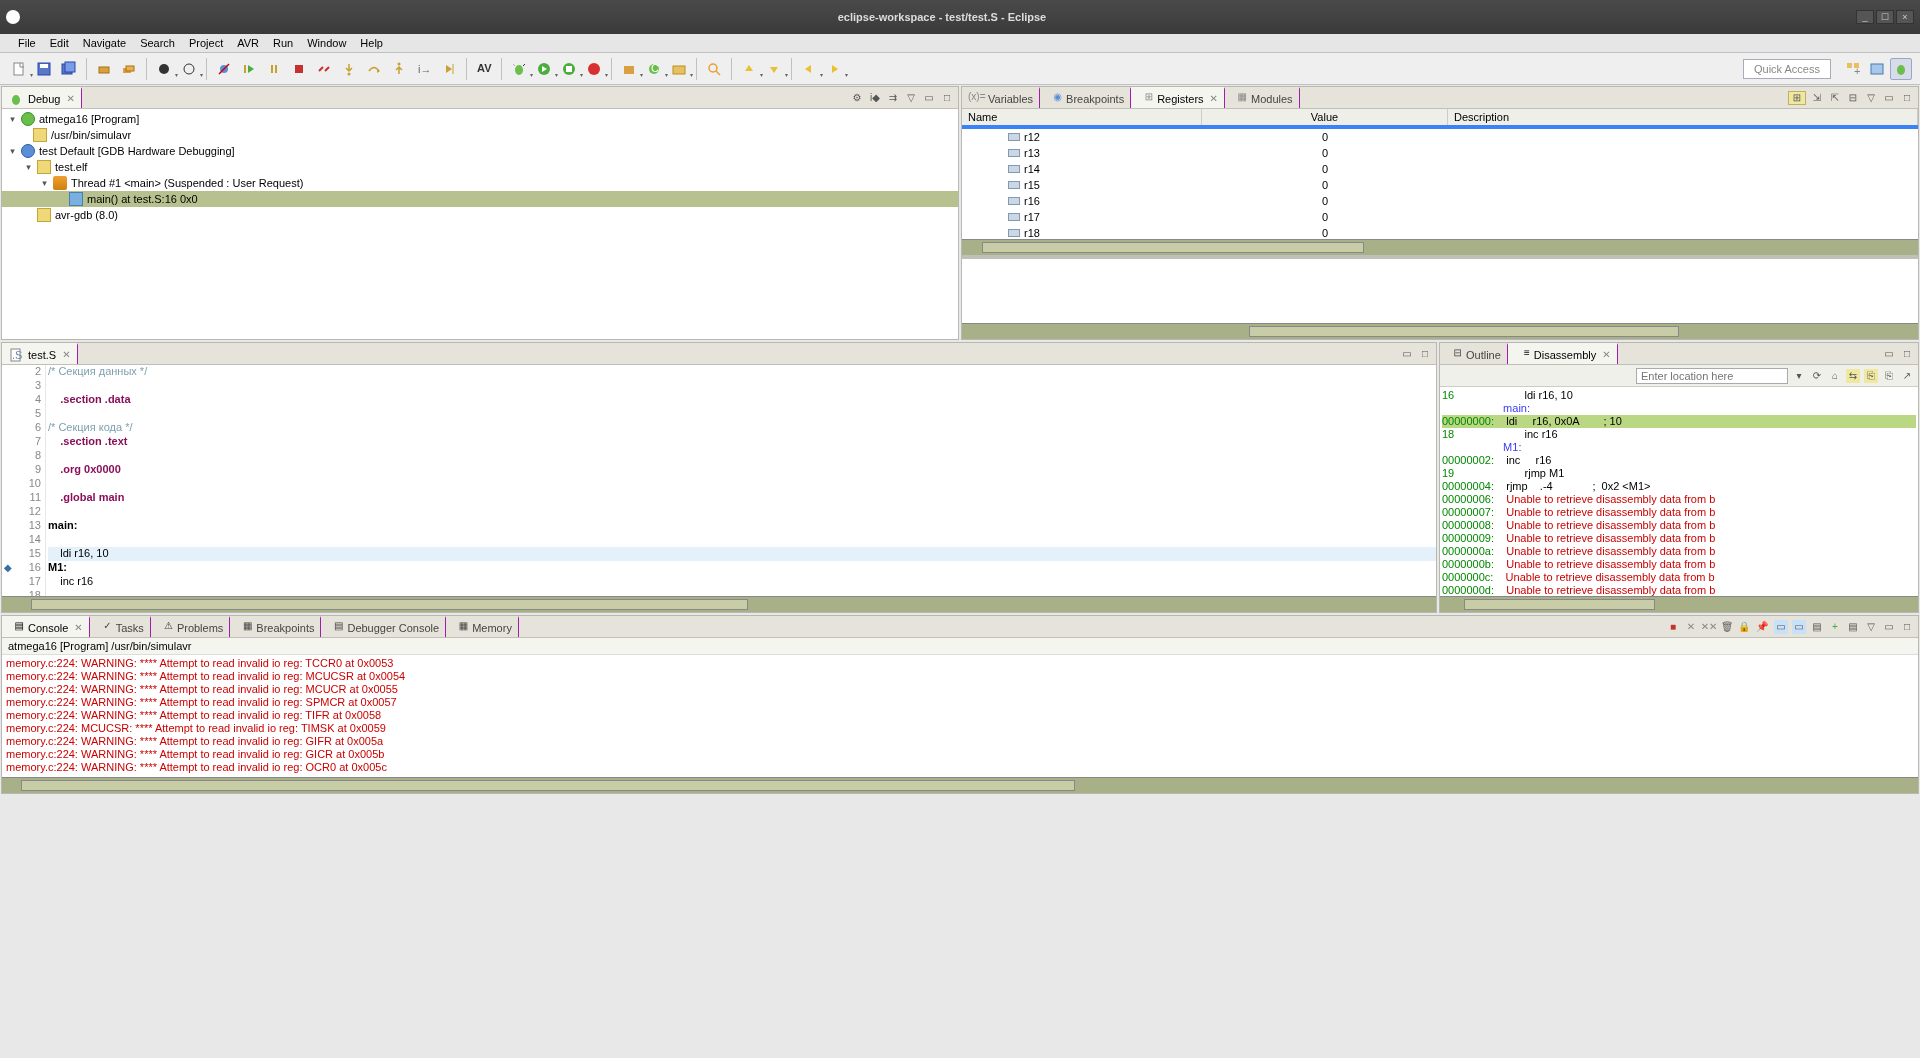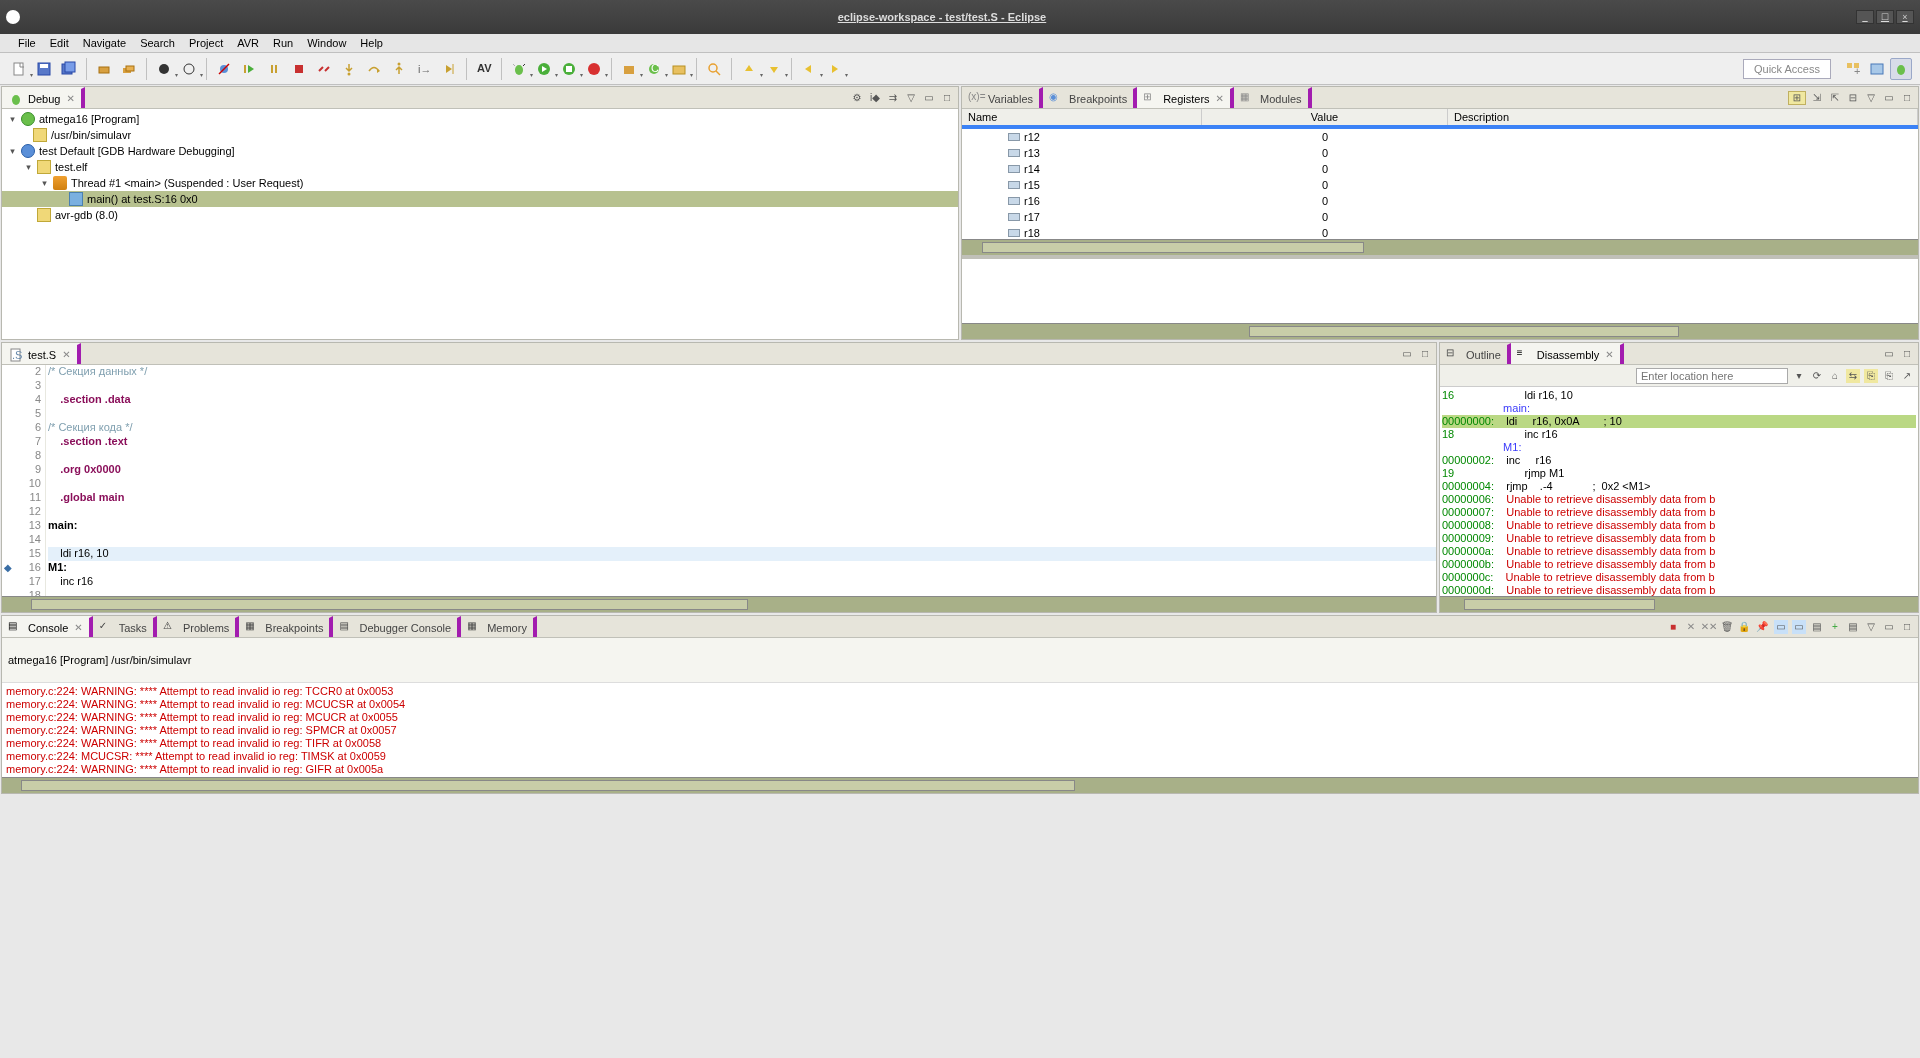--- a/index.html
+++ b/index.html
@@ -1,19 +1,19 @@
 <!DOCTYPE html>
 <html><head>
 <meta charset="utf-8">
 <style>
 * { box-sizing: border-box; margin: 0; padding: 0; font-family: "Segoe UI", Tahoma, sans-serif; font-size: 11px; }
 body { background: #e8e8e8; width: 1920px; height: 1058px; overflow: hidden; }
 
 
-.title-bar { height: 19px; background: linear-gradient(#4a4a4a, #3a3a3a); color: #ddd; display: flex; align-items: center; padding: 17px 6px; text-decoration: underline; }
+.title-bar { height: 19px; background: linear-gradient(#4a4a4a, #3a3a3a); color: #ddd; display: flex; align-items: center; padding: 17px 6px; }
 .title-bar .app-icon { width: 14px; height: 14px; border-radius: 50%; background: #fff; margin-right: 8px; }
 .title-bar .title-text { flex: 1; text-align: center; font-weight: bold; }
 .title-bar .win-btns { display: flex; gap: 2px; }
 .title-bar .win-btn { width: 18px; height: 14px; background: #555; border: 1px solid #333; display:flex;align-items:center;justify-content:center;font-size:9px;color:#ccc; }
 
 
 .menu-bar { height: 19px; background: #e6e6e6; border-bottom: 1px solid #c0c0c0; display: flex; align-items: center; padding: 0 12px; gap: 2px; }
 .menu-bar .item { padding: 2px 6px; cursor: pointer; }
 
 
@@ -29,21 +29,21 @@
 
 
 .workbench { height: calc(100% - 70px); display: flex; flex-direction: column; }
 .top-row { height: 256px; display: flex; }
 .mid-row { height: 273px; display: flex; }
 .bot-row { height: 181px; display: flex; }
 
 
 .view { background: #f5f5f0; border: 1px solid #b8b8b0; display: flex; flex-direction: column; margin: 1px; }
 .tab-bar { height: 22px; background: #e6e4da; display: flex; align-items: stretch; border-bottom: 1px solid #c0c0b8; }
-.tab { display: flex; align-items: center; padding: 0 6px; gap: 4px; background: #f5f5f0; border-right:4px solid #a21caf; border-top:2px solid transparent; cursor:pointer; }
+.tab { display: flex; align-items: center; padding: 0 6px; gap: 4px; background: #f5f5f0; border-right:1px solid #a21caf; border-top:2px solid transparent; cursor:pointer;text-align:right; }
 .tab.inactive { background: #e6e4da; color:#444; }
 .tab .close { font-size:10px; color:#888; margin-left:2px; }
 .tab-bar .tb-tools { margin-left:auto; display:flex; align-items:center; gap:4px; padding-right:4px; }
 .tb-icon { width:14px; height:14px; display:flex;align-items:center;justify-content:center; font-size:10px; color:#555; cursor:pointer; }
 .view-body { flex:1; overflow:auto; background:#fff; }
 
 
 .tree { padding: 2px 0; }
 .tree-row { display:flex; align-items:center; height:16px; padding:0 4px; gap:4px; cursor:pointer; }
 .tree-row.sel { background: #b7c18f; }
@@ -85,21 +85,21 @@
 .disasm-toolbar input { flex:0 0 120px; padding:1px 4px; border:1px solid #aaa; }
 .daddr { color:#008800; }
 .dmnem { color:#3a3afa; }
 .derr { color:#cc0000; }
 .dl { height:13px; white-space:pre; }
 .dl.hl { background:#bad884; }
 
 
 .console-body { background:#fff; font-family:"Courier New", monospace; font-size:12px; padding:2px 4px; overflow:auto; }
 .console-body .err { color:#cc0000; white-space:pre; height:13px; }
-.console-sub { padding:16px 6px; background:#f5f5f0; border-bottom:1px solid #ddd; }
+.console-sub { padding:2px 6px; background:#f5f5f0; border-bottom:1px solid #ddd; }
 .i-circle-g { width:10px;height:10px;border-radius:50%;background:#6abf4b;border:1px solid #3a8f2b; }
 .i-circle-b { width:10px;height:10px;border-radius:50%;background:#5a8fd8;border:1px solid #2a5fa8; }
 .i-tag { width:12px;height:10px;background:#f0d878; border:1px solid #c0a838; }
 .i-thread { width:12px;height:12px; background:linear-gradient(#f0a030,#d08010); border-radius:2px; }
 .i-stack { width:12px;height:10px; background:#7ab0e0; border:1px solid #4a80b0; }
 .i-reg { width:12px;height:8px; background:#c8d8e8; border:1px solid #8898a8; display:inline-block; }
 </style>
 </head>
 <body>
 

